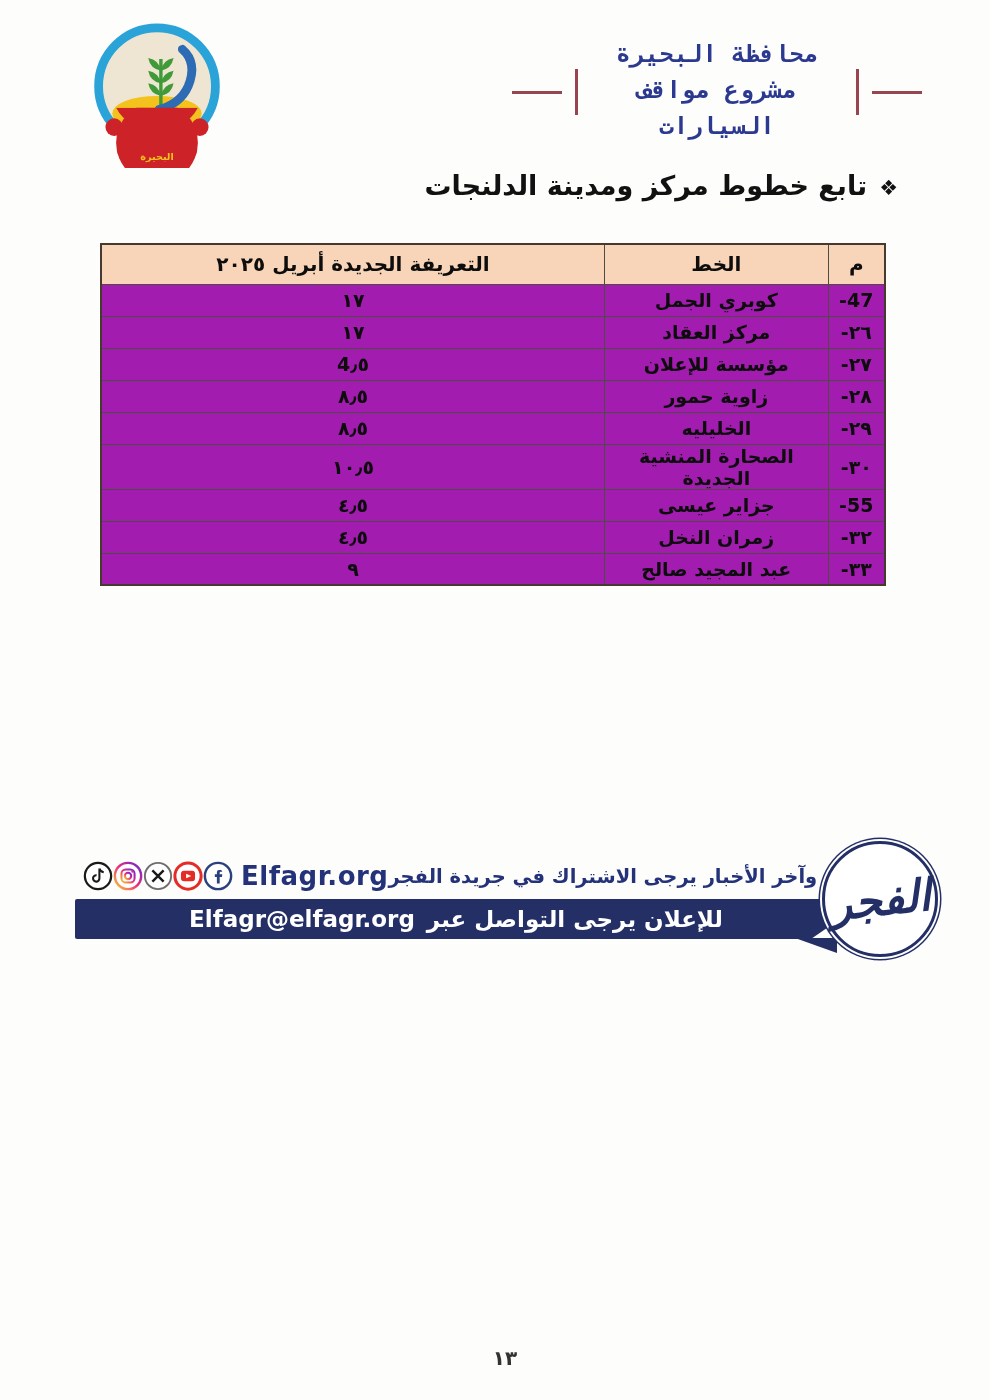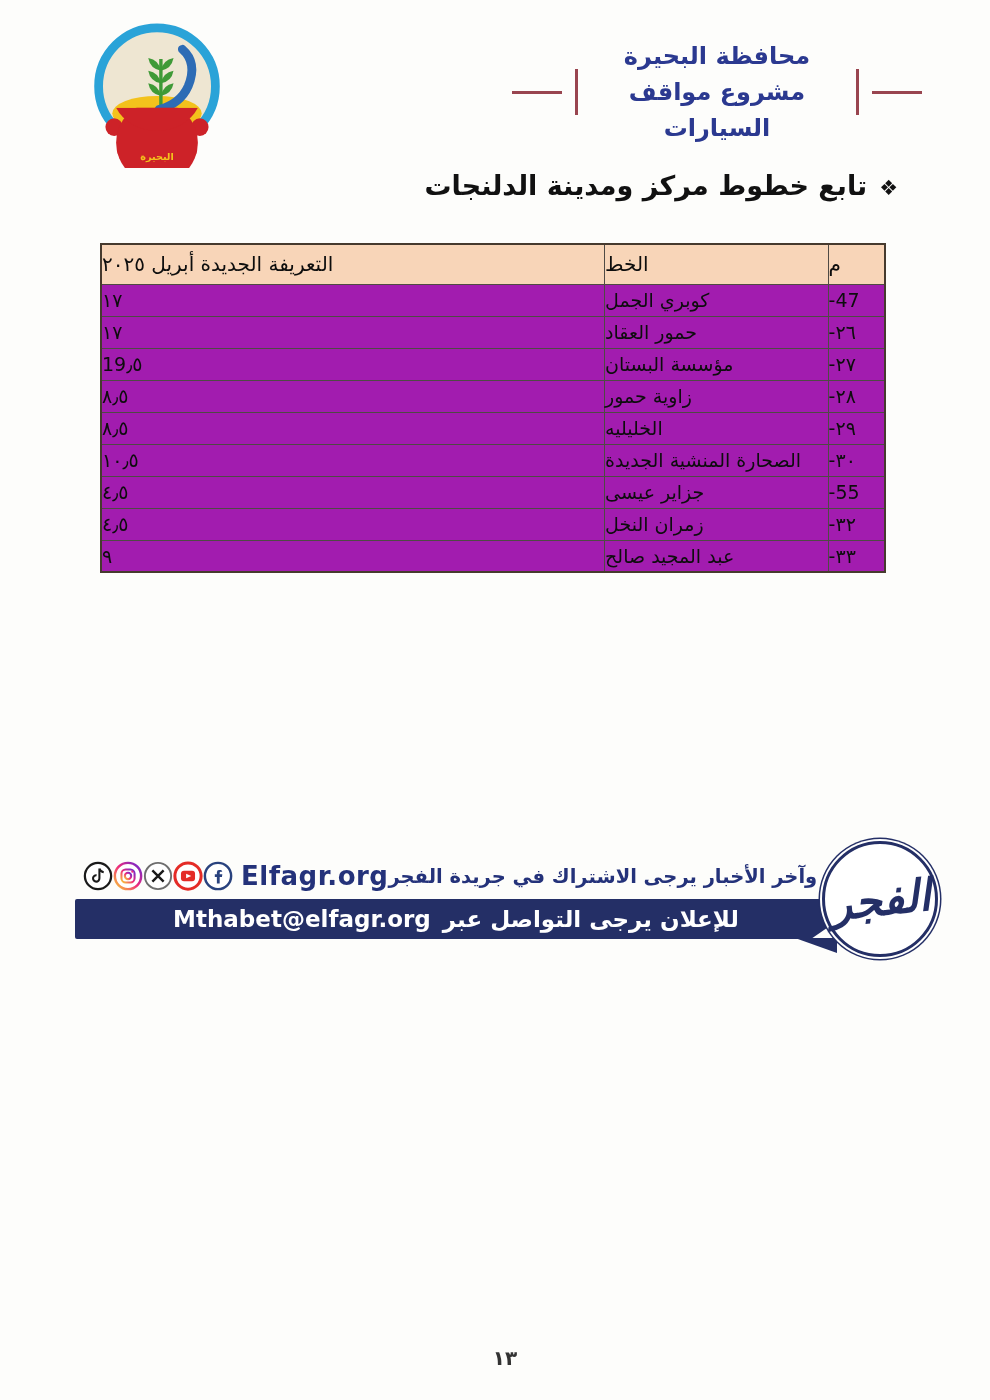--- a/index.html
+++ b/index.html
@@ -7,21 +7,21 @@
   body { font-family: "DejaVu Sans", sans-serif; }
   .page {
     position: relative; width: 990px; height: 1400px;
     margin: 0 auto; background: #fdfdfb; overflow: hidden;
   }
 
   
   .gov-logo { position:absolute; left:86px; top:22px; width:142px; height:146px;text-align:right; }
   .org-title-wrap {
     position:absolute; top:46px; right:68px; height:92px;
-    display:flex; align-items:center; gap:13px; direction:ltr;
+    display:flex; align-items:center; gap:13px; direction:ltr;font-family:Liberation Mono, monospace;
   }
   .accent-dash { width:50px; height:3px; background:#99454f; }
   .accent-vbar { width:3px; height:46px; background:#99454f; }
   .org-title { width:252px; text-align:center; direction:rtl; color:#2b3990; font-weight:bold; }
   .org-title .l1 { font-size:24px; line-height:36px; }
   .org-title .l2 { font-size:24px; line-height:36px; }
 
   
   .section-heading {
     position:absolute; top:170px; right:92px; direction:rtl;
@@ -30,22 +30,22 @@
   }
   .section-heading .bullet { font-size:21px; transform:translateY(2px); }
 
   
   .tariff-table {
     position:absolute; left:100px; top:243px; width:786px;
     border-collapse:collapse; direction:rtl;
     border:2px solid #463a2e;
   }
   .tariff-table th, .tariff-table td {
-    border:1px solid #4f4a44; text-align:left; vertical-align:middle;
-    color:#0d0d0d; font-weight:normal;
+    border:1px solid #4f4a44; text-align:center; vertical-align:middle;
+    color:#0d0d0d; font-weight:bold;
   }
   .tariff-table thead th { height:40px; background:#f8d5b8; font-size:20px; }
   .tariff-table tbody td { height:32px; background:#a21caf; font-size:19px; }
   .col-num   { width:57px; }
   .col-line  { width:224px; }
   .col-fare  { width:505px; }
 
   
   .footer-row {
     position:absolute; left:83px; top:857px; width:730px; height:38px;
@@ -154,27 +154,27 @@
       </tr>
     </thead>
     <tbody>
         <tr>
           <td>47-</td>
           <td>كوبري الجمل</td>
           <td>١٧</td>
         </tr>
         <tr>
           <td>٢٦-</td>
-          <td>حمور العقاد</td>
+          <td>مركز العقاد</td>
           <td>١٧</td>
         </tr>
         <tr>
           <td>٢٧-</td>
-          <td>مؤسسة البستان</td>
-          <td>19٫٥</td>
+          <td>مؤسسة للإعلان</td>
+          <td>4٫٥</td>
         </tr>
         <tr>
           <td>٢٨-</td>
           <td>زاوية حمور</td>
           <td>٨٫٥</td>
         </tr>
         <tr>
           <td>٢٩-</td>
           <td>الخليليه</td>
           <td>٨٫٥</td>
@@ -232,21 +232,21 @@
     <svg class="soc" viewBox="0 0 32 32">
       <circle cx="16" cy="16" r="14" fill="#fff" stroke="#29427e" stroke-width="2.6"></circle>
       <path d="M19.5 9.5 h-2.4 q-2.3 0 -2.3 2.4 v2.3 h-2.2 v2.9 h2.2 V24 h3 v-6.9 h2.4 l0.4 -2.9 h-2.8 v-1.8 q0 -0.9 1 -0.9 h1.8 z" fill="#29427e"></path>
     </svg>
     <span class="site-name">Elfagr.org</span>
     <span class="follow-text">لمتابعة أهم وآخر الأخبار يرجى الاشتراك في جريدة الفجر</span>
   </div>
 
   <div class="contact-banner">
     <span>للإعلان يرجى التواصل عبر</span>
-    <span dir="ltr">Mthabet@elfagr.org</span>
+    <span dir="ltr">Elfagr@elfagr.org</span>
   </div>
   <div class="banner-tail"></div>
 
   <div class="fajr-logo">
     <span class="calligraphy">الفجر</span>
   </div>
 
   <div class="page-number">١٣</div>
 
 </div>

